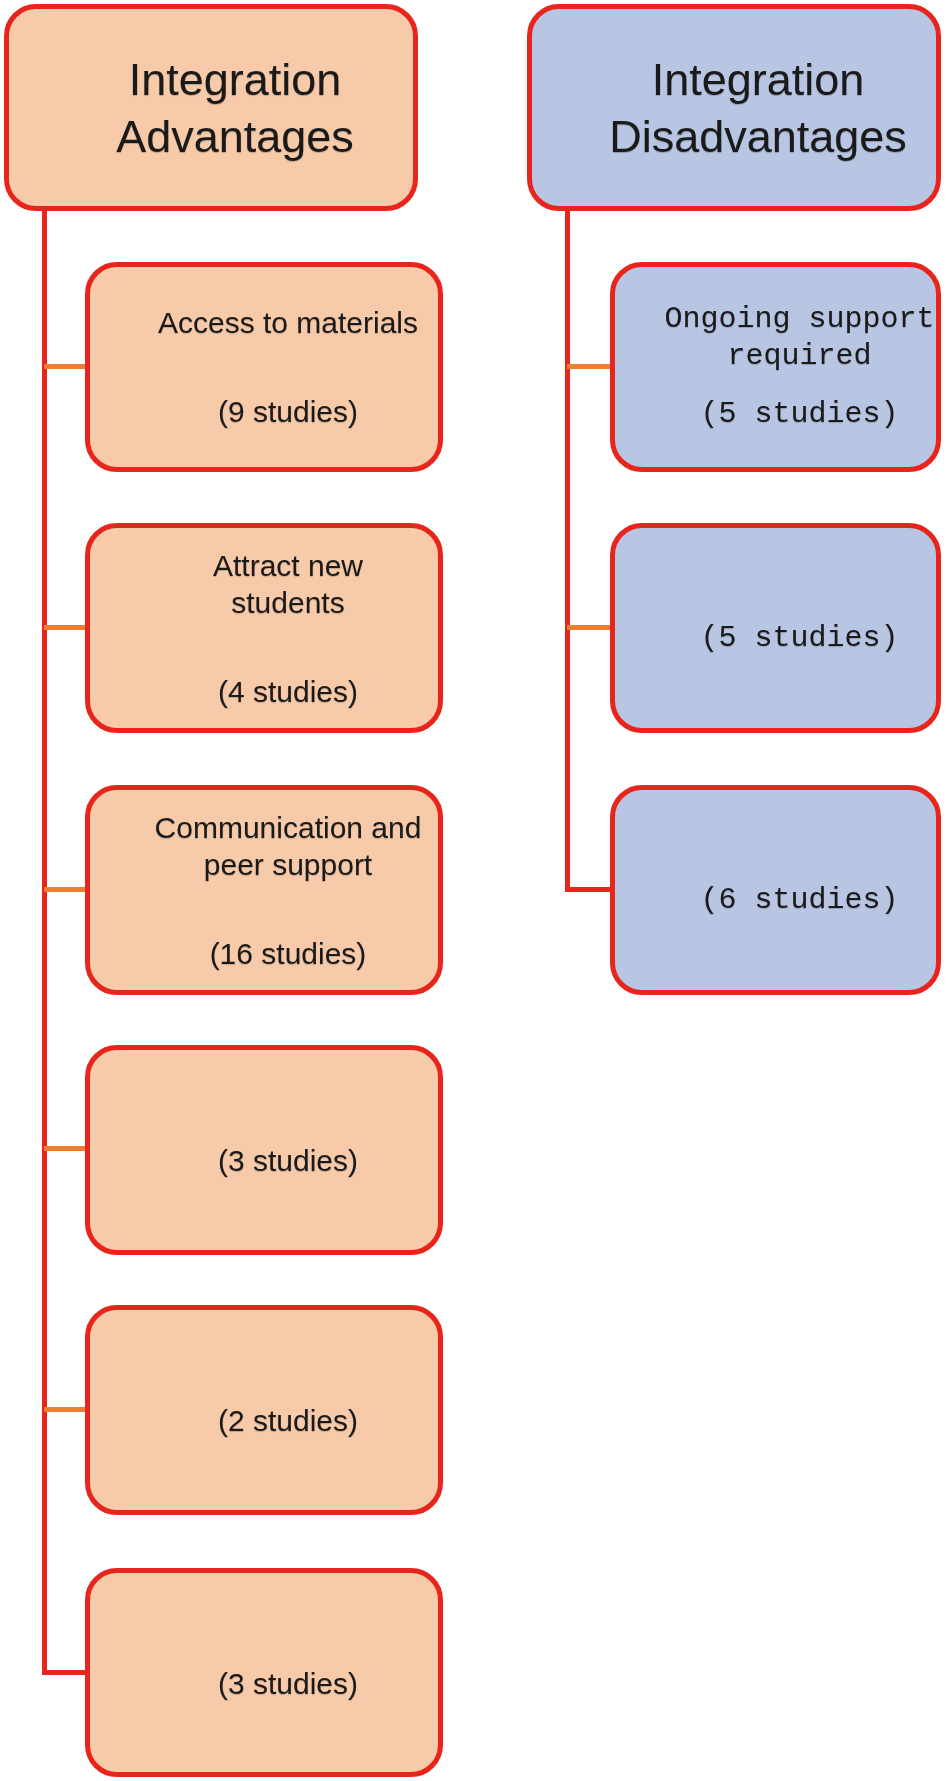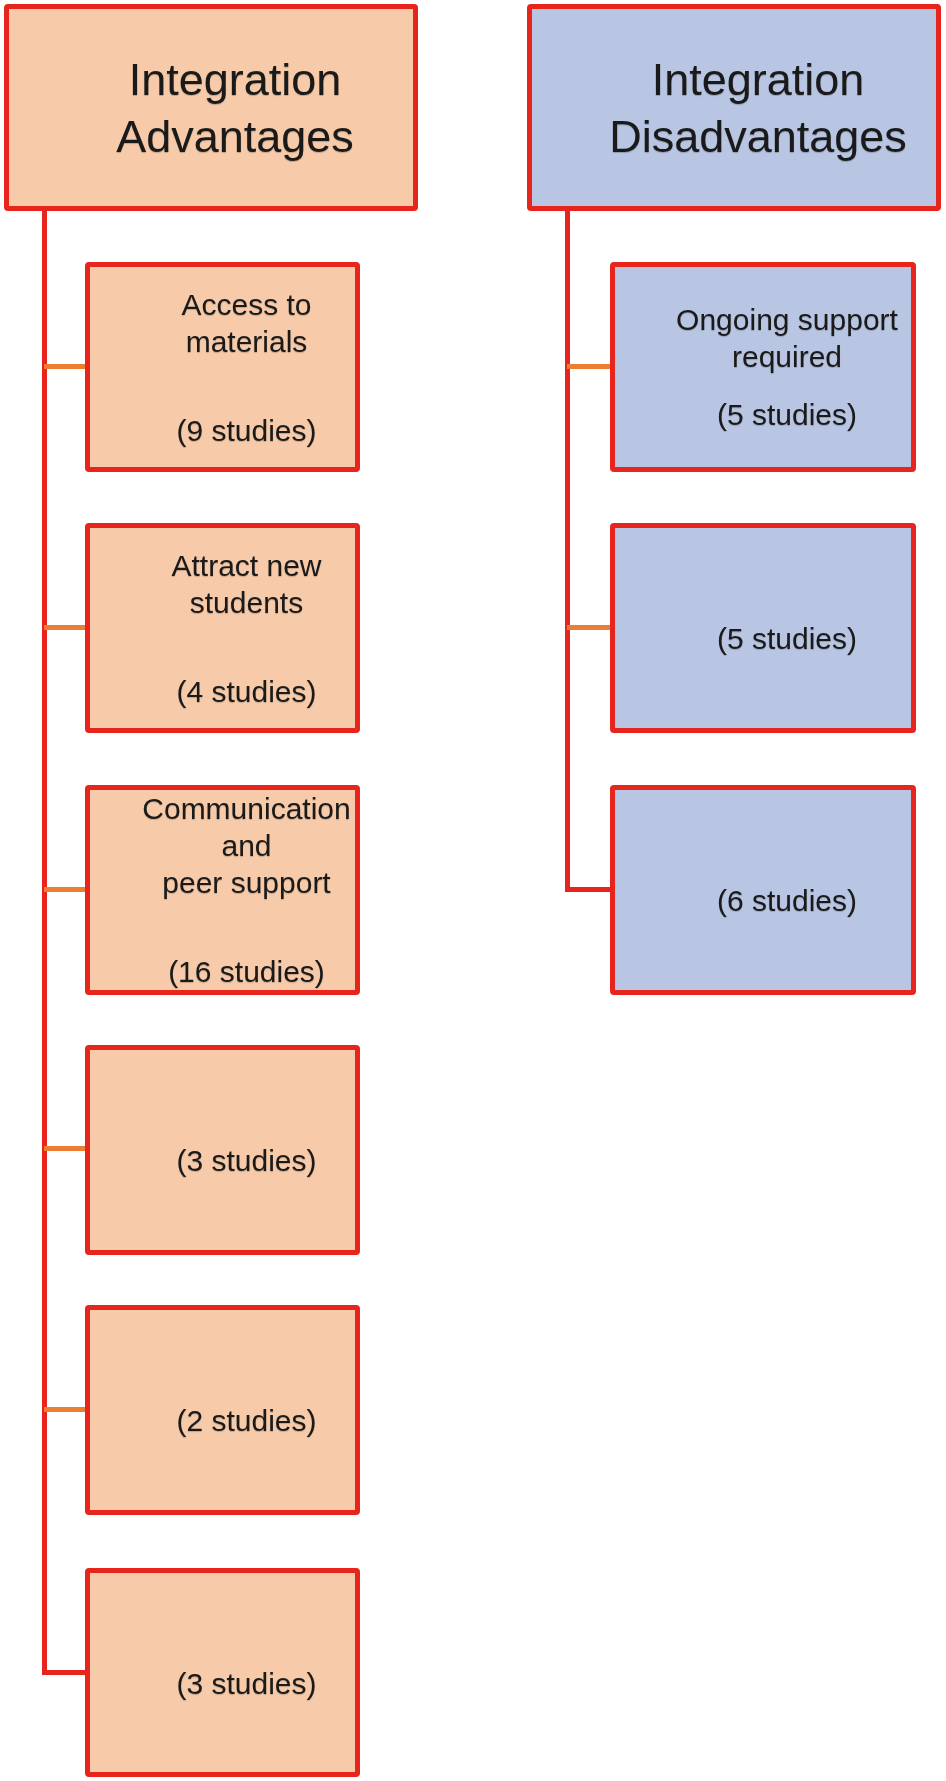--- a/index.html
+++ b/index.html
@@ -11,21 +11,21 @@
     font-family: "Liberation Sans", sans-serif;
     color: #1a1a1a;
     overflow: hidden;
   }
 
   
   .box {
     position: absolute;
     box-sizing: border-box;
     border: 5px solid #e8251d;
-    border-radius: 4px;
+    border-radius: 32px;
     display: flex;
     flex-direction: column;
     align-items: center;
     justify-content: center;
     text-align: center;
     padding-left: 48px;
   }
   .peach { background: #f7cba9; }
   .blue  { background: #b9c6e3; }
 
@@ -41,30 +41,30 @@
     white-space: pre-line;
     text-shadow: 0 1px 1px rgba(0,0,0,0.20);
   }
   .node-count { margin-top: 21px; }
 
   
   .hdr-adv { left: 4px;   top: 4px; width: 414px; height: 207px; }
   .hdr-dis { left: 527px; top: 4px; width: 414px; height: 207px; }
 
   
-  .l-child { left: 85px; width: 275px; height: 210px; gap: 31px; }
+  .l-child { left: 85px; width: 358px; height: 210px; gap: 31px; }
   .l-r1 { top: 262px; }
   .l-r2 { top: 523px; }
   .l-r3 { top: 785px; }
   .l-r4 { top: 1045px; }
   .l-r5 { top: 1305px; }
   .l-r6 { top: 1568px; height: 209px; }
 
   
-  .r-child { left: 610px; width: 306px; height: 210px; }
+  .r-child { left: 610px; width: 331px; height: 210px; font-family: Liberation Mono, monospace; }
   .r-r1 { top: 262px; }
   .r-r2 { top: 523px; }
   .r-r3 { top: 785px; }
 
   
   .conn { position: absolute; }
   .red-line { background: #e8251d; }
   .orange-line { background: #ed7d31; }
 
   .trunk-left  { left: 42px;  top: 208px; width: 5px; height: 1467px; }

